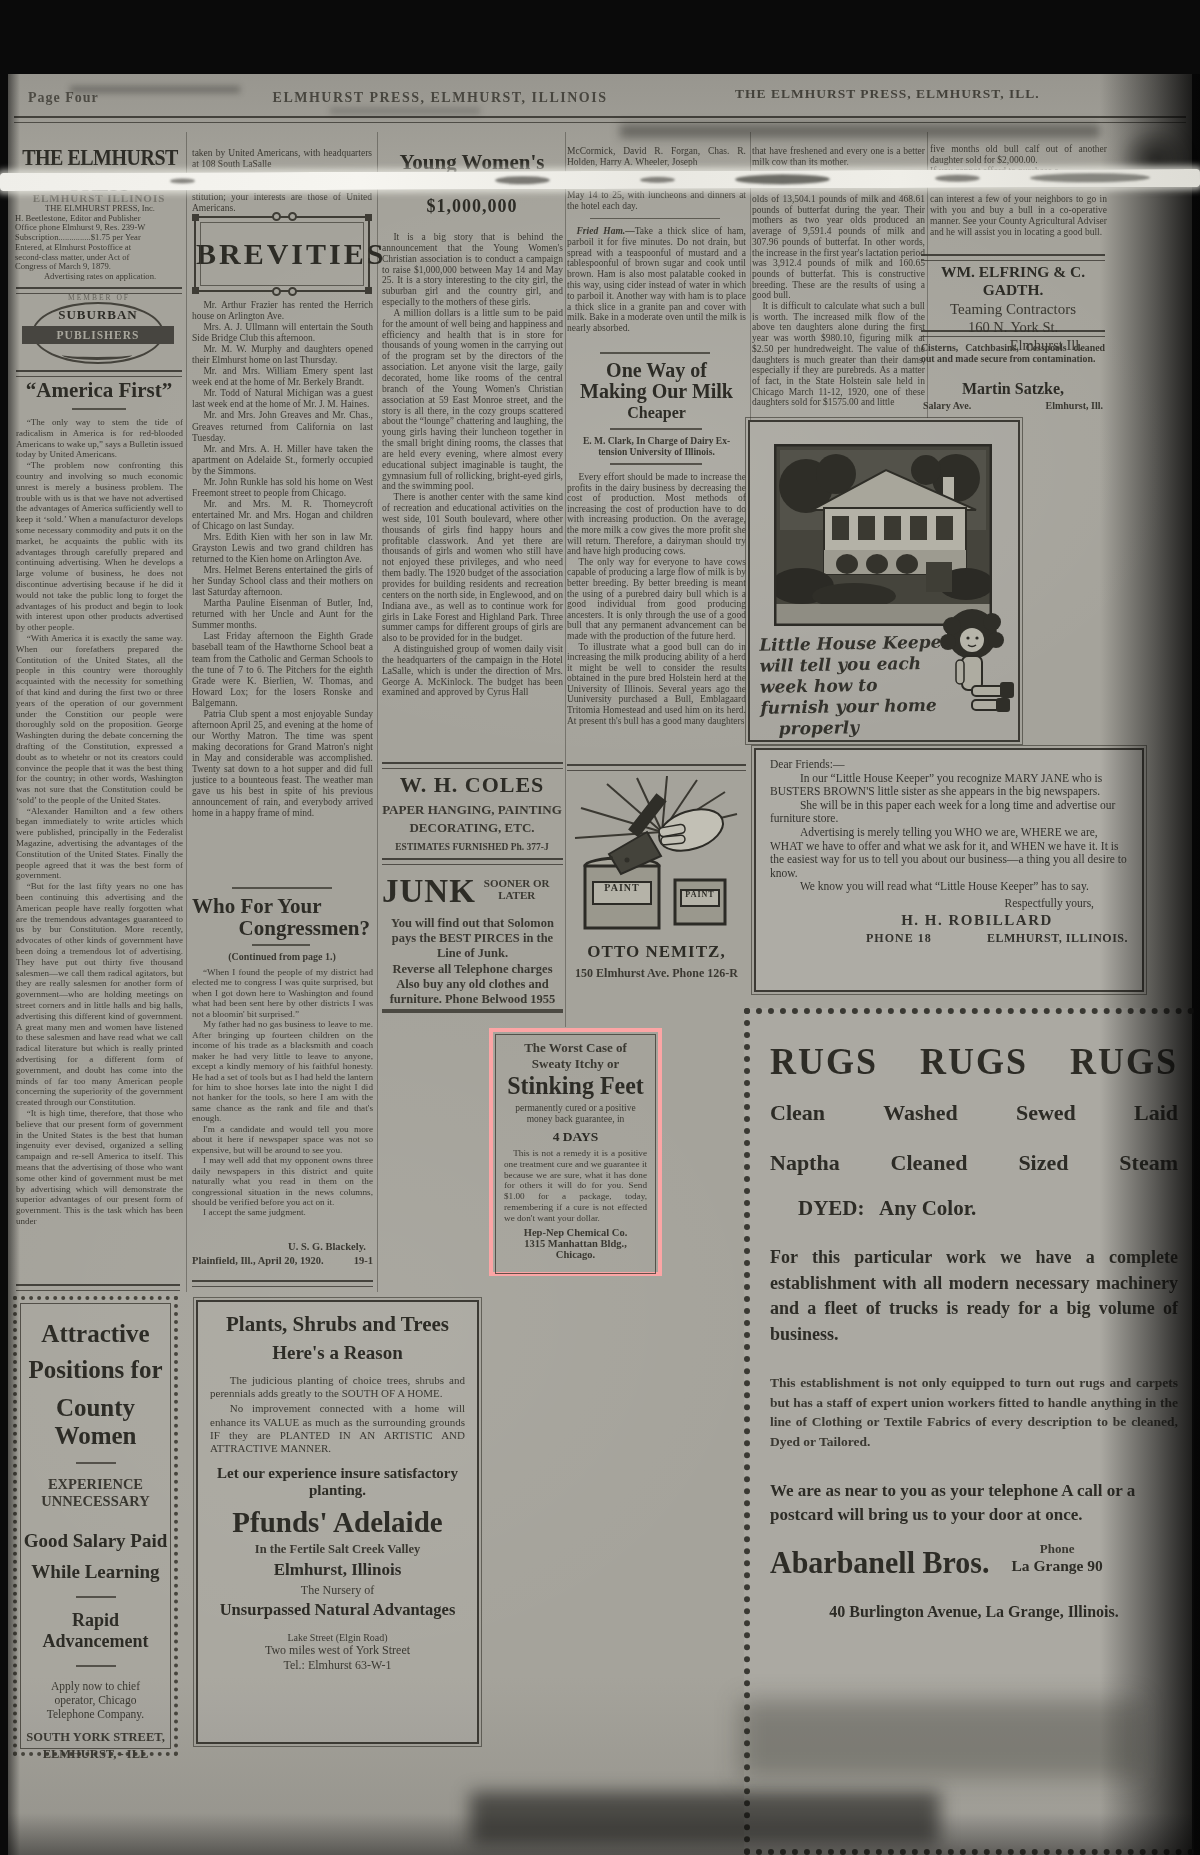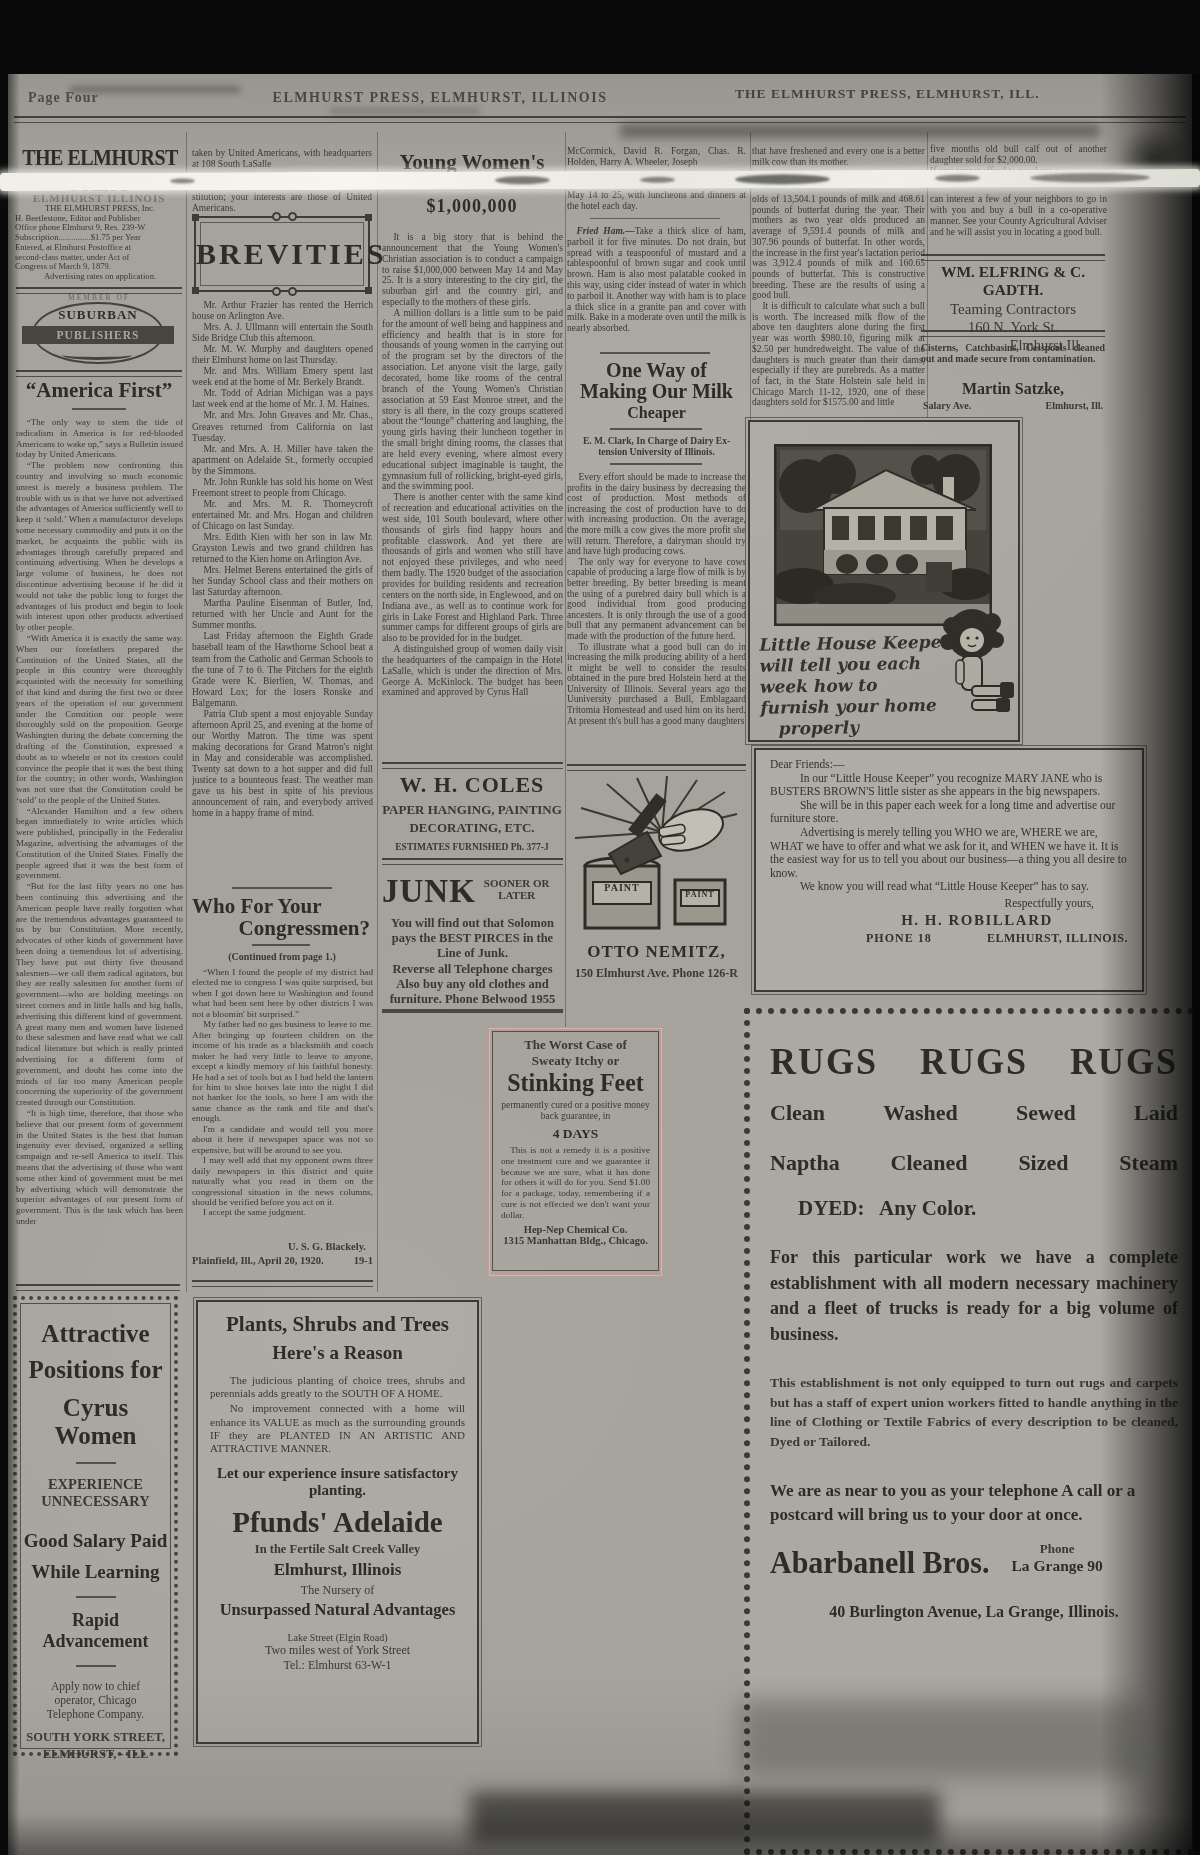--- a/index.html
+++ b/index.html
@@ -81,21 +81,21 @@
     <p>“Alexander Hamilton and a few others began immediately to write articles which were published, principally in the Federalist Magazine, advertising the advantages of the Constitution of the United States. Finally the people agreed that it was the best form of government.</p>
     <p>“But for the last fifty years no one has been continuing this advertising and the American people have really forgotten what are the tremendous advantages guaranteed to us by bur Constitution. More recently, advocates of other kinds of government have been doing a tremendous lot of advertising. They have put out thirty five thousand salesmen—we call them radical agitators, but they are really salesmen for another form of government—who are holding meetings on street corners and in little halls and big halls, advertising this different kind of government. A great many men and women have listened to these salesmen and have read what we call radical literature but which is really printed advertising for a different form of government, and doubt has come into the minds of far too many American people concerning the superiority of the government created through our Constitution.</p>
     <p>“It is high time, therefore, that those who believe that our present form of government in the United States is the best that human ingenuity ever devised, organized a selling campaign and re-sell America to itself. This means that the advertising of those who want some other kind of government must be met by advertising which will demonstrate the superior advantages of our present form of government. This is the task which has been under</p>
   </div>
   <div class="abs rule2" style="left:16px;top:1284px;width:164px"></div>
 
   <div class="abs" style="left:13px;top:1296px;width:165px;height:460px;border:4px dotted #46443c;background:rgba(255,255,255,.04)">
     <div style="margin:3px;border:1px solid rgba(60,58,50,.8);height:446px;padding-top:16px;text-align:center">
       <div class="b dark" style="font-size:25px">Attractive</div>
       <div class="b dark" style="font-size:25px;margin-top:8px">Positions for</div>
-      <div class="b dark" style="font-size:25px;margin-top:10px">Cyrus Women</div>
+      <div class="b dark" style="font-size:25px;margin-top:10px">County Women</div>
       <div class="divider" style="width:40px;margin:12px auto 0"></div>
       <div class="b ink" style="font-size:14.5px;margin-top:12px">EXPERIENCE</div>
       <div class="b ink" style="font-size:14.5px">UNNECESSARY</div>
       <div class="b dark" style="font-size:19px;margin-top:20px">Good Salary Paid</div>
       <div class="b dark" style="font-size:19px;margin-top:9px">While Learning</div>
       <div class="divider" style="width:40px;margin:13px auto 0"></div>
       <div class="b dark" style="font-size:18px;margin-top:12px">Rapid Advancement</div>
       <div class="divider" style="width:40px;margin:13px auto 0"></div>
       <div class="ink" style="font-size:11.5px;line-height:14px;margin:12px 10px 0">Apply now to chief operator, Chicago Telephone Company.</div>
       <div class="b ink" style="font-size:12.5px;margin-top:9px">SOUTH YORK STREET,</div>
@@ -117,21 +117,21 @@
     <div class="abs" style="left:76px;bottom:-6px;width:9px;height:9px;border:2px solid #3e3c35;border-radius:50%;background:#a5a39b"></div>
     <div class="abs" style="left:92px;bottom:-6px;width:9px;height:9px;border:2px solid #3e3c35;border-radius:50%;background:#a5a39b"></div>
     <div class="b c dark" style="font-size:30px;letter-spacing:3px;line-height:72px">BREVITIES</div>
   </div>
 
   <div class="abs j ink clip smalltext" style="left:192px;top:300px;width:181px;height:582px;font-size:9.5px;line-height:11.05px">
     <p>Mr. Arthur Frazier has rented the Herrich house on Arlington Ave.</p>
     <p>Mrs. A. J. Ullmann will entertain the South Side Bridge Club this afternoon.</p>
     <p>Mr. M. W. Murphy and daughters opened their Elmhurst home on last Thursday.</p>
     <p>Mr. and Mrs. William Emery spent last week end at the home of Mr. Berkely Brandt.</p>
-    <p>Mr. Todd of Adrian Michigan was a pays last week end at the home of Mr. J. M. Haines.</p>
+    <p>Mr. Todd of Natural Michigan was a guest last week end at the home of Mr. J. M. Haines.</p>
     <p>Mr. and Mrs. John Greaves and Mr. Chas., Greaves returned from California on last Tuesday.</p>
     <p>Mr. and Mrs. A. H. Miller have taken the apartment on Adelaide St., formerly occupied by the Simmons.</p>
     <p>Mr. John Runkle has sold his home on West Freemont street to people from Chicago.</p>
     <p>Mr. and Mrs. M. R. Thorneycroft entertained Mr. and Mrs. Hogan and children of Chicago on last Sunday.</p>
     <p>Mrs. Edith Kien with her son in law Mr. Grayston Lewis and two grand children has returned to the Kien home on Arlington Ave.</p>
     <p>Mrs. Helmet Berens entertained the girls of her Sunday School class and their mothers on last Saturday afternoon.</p>
     <p>Martha Pauline Eisenman of Butler, Ind, returned with her Uncle and Aunt for the Summer months.</p>
     <p>Last Friday afternoon the Eighth Grade baseball team of the Hawthorne School beat a team from the Catholic and German Schools to the tune of 7 to 6.  The Pitchers for the eighth Grade were K. Bierlien, W. Thomas, and Howard Lox; for the losers Ronske and Balgemann.</p>
     <p>Patria Club spent a most enjoyable Sunday afternoon April 25, and evening at the home of our Worthy Matron. The time was spent making decorations for Grand Matron's night in May and considerable was accomplished. Twenty sat down to a hot supper and did full justice to a bounteous feast.  The weather man gave us his best in spite of his previous announcement of rain, and everybody arrived home in a happy frame of mind.</p>
   </div>
@@ -192,21 +192,21 @@
     <span style="margin-top:3px;text-align:center">
       <div class="b ink" style="font-size:11px">SOONER OR</div>
       <div class="b ink" style="font-size:11px">LATER</div>
     </span>
   </div>
   <div class="abs b c ink" style="left:382px;top:916px;width:181px;font-size:12.5px;line-height:15px">You will find out that Solomon pays the BEST PIRCES in the Line of Junk.</div>
   <div class="abs b c ink" style="left:382px;top:962px;width:181px;font-size:12.5px">Reverse all Telephone charges</div>
   <div class="abs b c ink" style="left:382px;top:977px;width:181px;font-size:12.5px;line-height:15px">Also buy any old clothes and furniture. Phone Belwood 1955</div>
   <div class="abs rulethick" style="left:382px;top:1009px;width:181px"></div>
 
-  <div class="abs" style="left:489px;top:1028px;width:173px;height:248px;border:1px solid #fca5a5">
+  <div class="abs" style="left:489px;top:1028px;width:173px;height:248px;border:4px solid #fca5a5">
     <div style="margin:2px;border:1px solid rgba(62,60,53,.8);height:240px;padding:5px 8px;text-align:center">
       <div class="b ink" style="font-size:13px">The Worst Case of</div>
       <div class="b ink" style="font-size:13px">Sweaty Itchy or</div>
       <div class="b dark" style="font-size:24px;margin-top:1px;transform:scaleY(1.05)">Stinking Feet</div>
       <div class="ink" style="font-size:9.5px;line-height:11px;margin-top:3px">permanently cured or a positive money back guarantee, in</div>
       <div class="b dark" style="font-size:13.5px;margin-top:4px">4 DAYS</div>
       <p class="j ink" style="font-size:9.2px;line-height:10.8px;margin-top:3px;text-indent:1em;text-align:justify">This is not a remedy it is a positive one treatment cure and we guarantee it because we are sure, what it has done for others it will do for you. Send $1.00 for a package, today, remembering if a cure is not effected we don't want your dollar.</p>
       <div class="b ink" style="font-size:10.5px;margin-top:3px">Hep-Nep Chemical Co.</div>
       <div class="b ink" style="font-size:10.5px">1315 Manhattan Bldg., Chicago.</div>
     </div>

